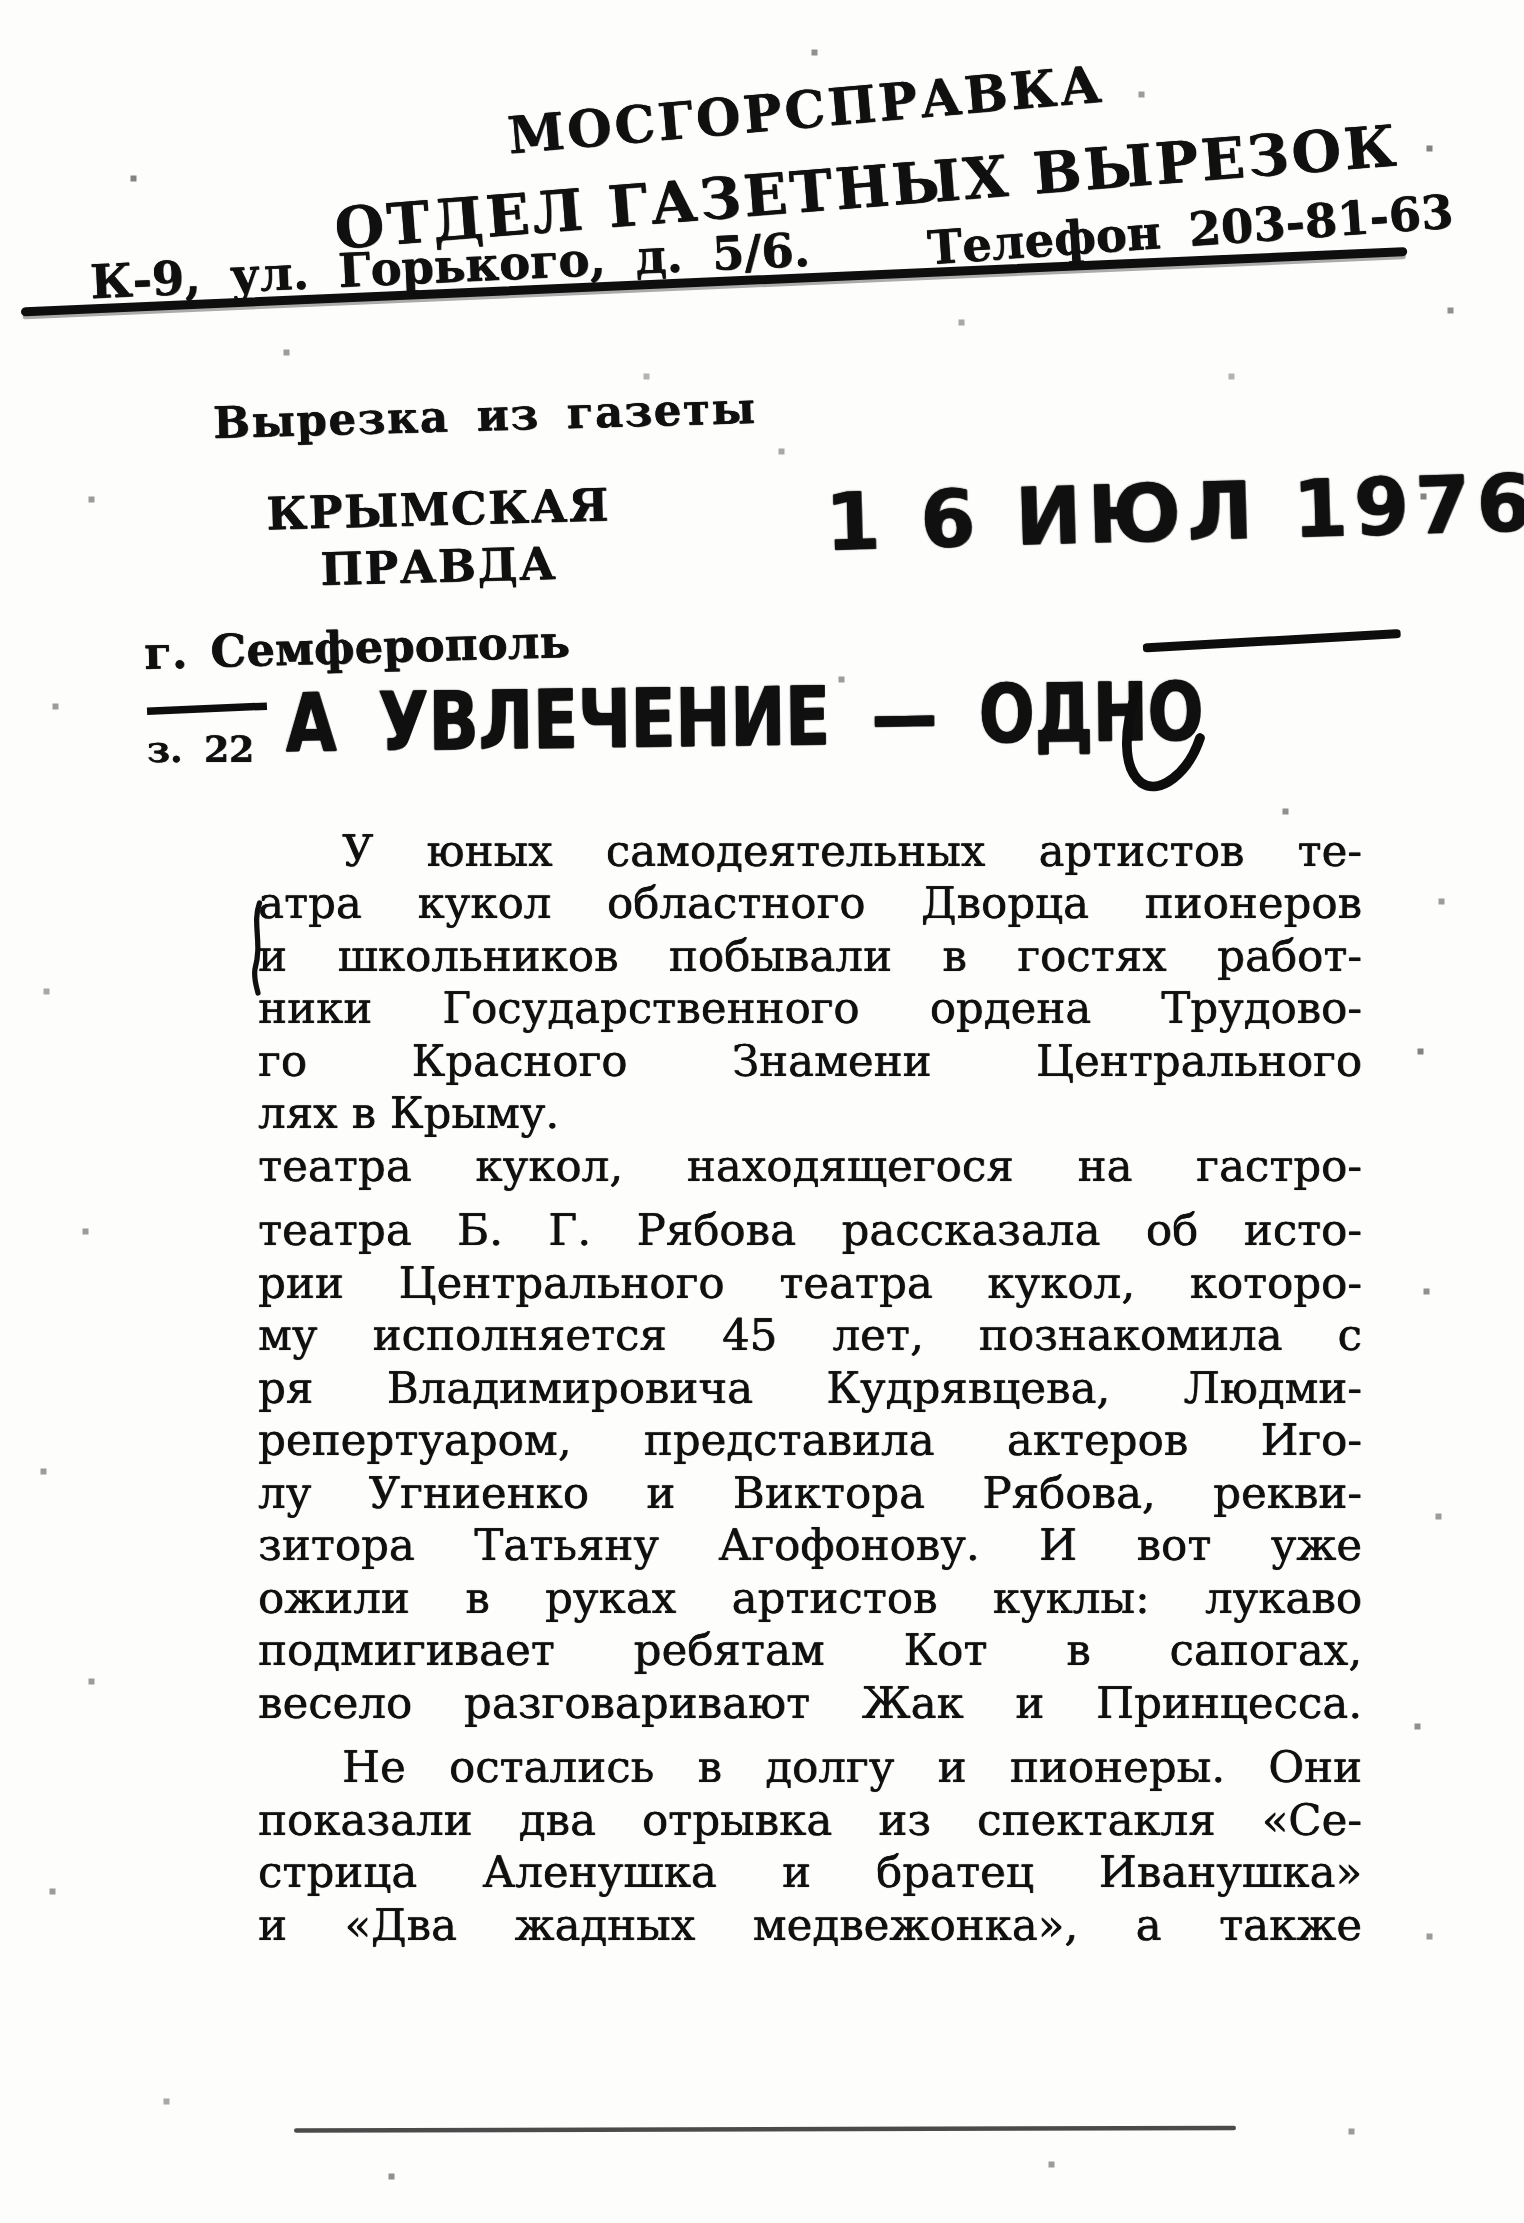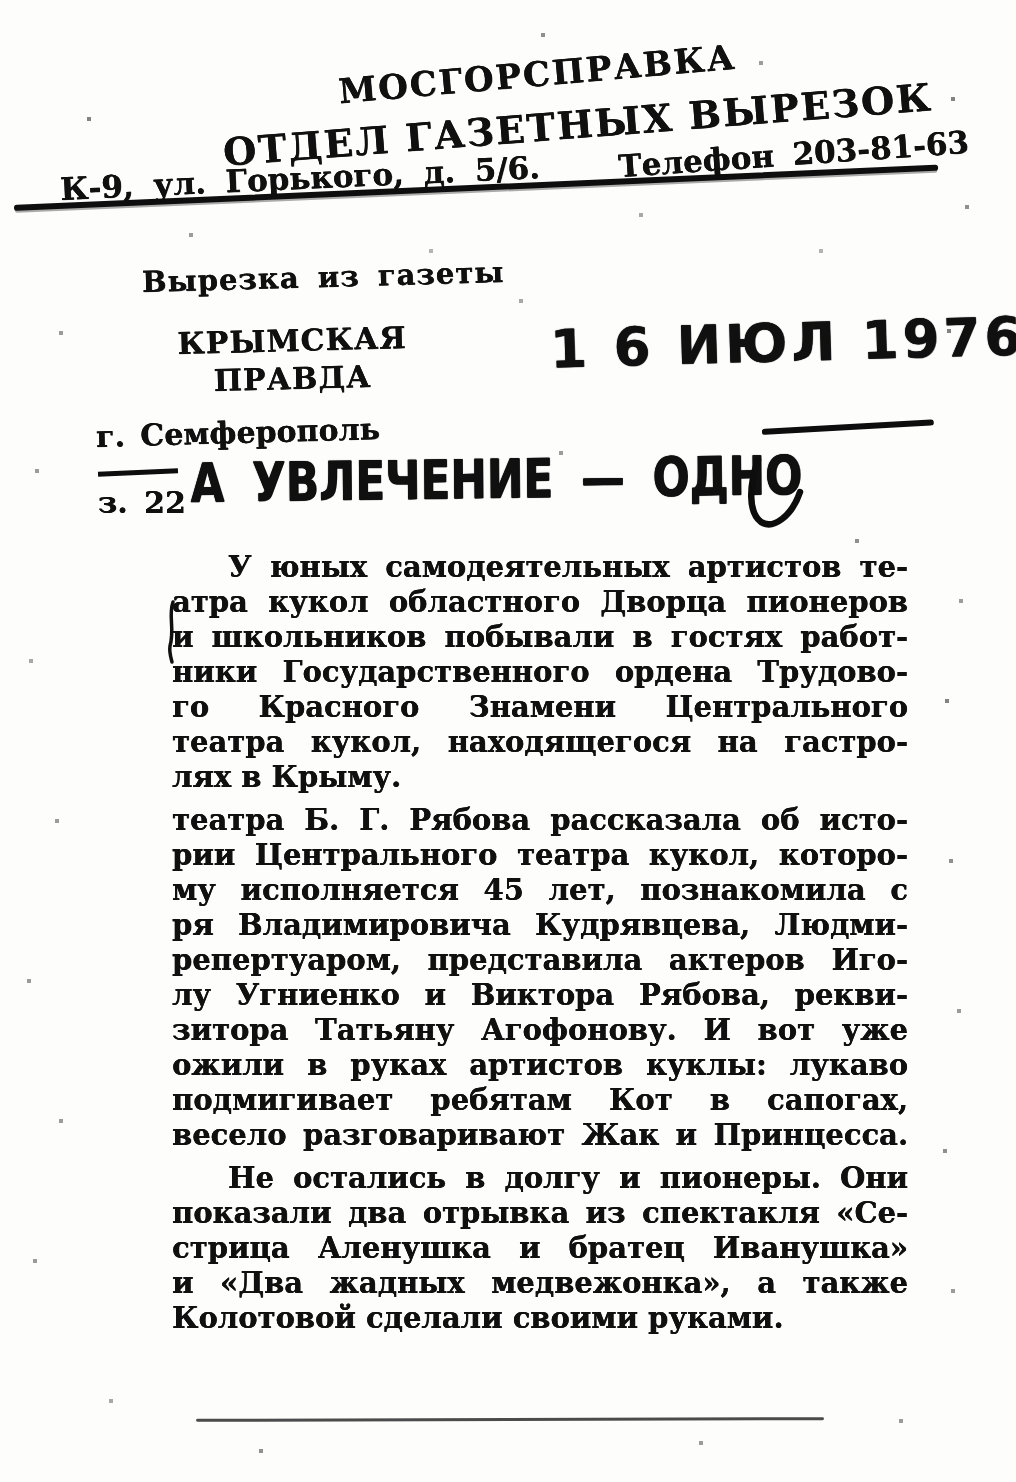--- a/index.html
+++ b/index.html
@@ -38,36 +38,36 @@
     font-family:"DejaVu Sans","Liberation Sans",sans-serif;
     letter-spacing:4px; transform:rotate(-1.6deg);
     text-shadow:0 0 1px #000, .6px .4px 0 rgba(0,0,0,.6); }
   .date-underline{ left:762px; top:429px; width:172px; height:6px;
     background:#0d0d0d; border-radius:3px/2px;
     transform:rotate(-3.2deg); transform-origin:left center; }
   .city{ left:96px; top:415px; font-size:30px; font-weight:bold;
     word-spacing:5px; transform:rotate(-1.6deg); }
   .issue-rule{ left:98px; top:470px; width:80px; height:5px;
     background:#0d0d0d; transform:rotate(-2.5deg); }
-  .issue{ left:98px; top:485px; font-size:30px; font-weight:bold;
+  .issue{ left:98px; top:485px; font-size:24px; font-weight:bold;
     word-spacing:6px; }
 
   
   .headline{ left:190px; top:452px; margin:0; font-size:52px; font-weight:bold;
     font-family:"DejaVu Sans","Liberation Sans",sans-serif;
     letter-spacing:0; word-spacing:15px;
     transform:scale(.84,1.04) rotate(-.6deg); transform-origin:left top;
     text-shadow:0 0 1px #000, 1px 0 0 rgba(0,0,0,.75), .5px .5px 0 rgba(0,0,0,.6); }
 
   
   .mark{ position:absolute; }
 
   
   .body{ position:absolute; left:172px; top:550px; width:736px;
-    font-size:29px; line-height:35px; font-weight:bold; }
+    font-size:29px; line-height:35px; font-weight:normal; }
   .para{ margin:0 0 8px 0; }
   .line{ text-align:justify; text-align-last:justify; }
   .line.first{ text-indent:56px; }
   .line.short{ text-align-last:left; }
 
   .bottom-rule{ left:196px; top:1418px; width:628px; height:3px;
     background:#2b2b2b; opacity:.85; border-radius:2px;
     transform:rotate(-.15deg); }
 
   
@@ -121,38 +121,37 @@
     <path d="M 11 4 C 6 18, 13 30, 8 48 C 7 54, 9 60, 10 64" fill="none" stroke="#101010" stroke-width="3.5" stroke-linecap="round"></path>
   </svg>
 
   <div class="body ink">
     <div class="para">
       <div class="line first">У юных самодеятельных артистов те-</div>
       <div class="line">атра кукол областного Дворца пионеров</div>
       <div class="line">и школьников побывали в гостях работ-</div>
       <div class="line">ники Государственного ордена Трудово-</div>
       <div class="line">го Красного Знамени Центрального</div>
+      <div class="line short">лях в Крыму.</div>
       <div class="line">театра кукол, находящегося на гастро-</div>
-      <div class="line short">лях в Крыму.</div>
     </div>
     <div class="para">
       <div class="line">театра Б. Г. Рябова рассказала об исто-</div>
       <div class="line">рии Центрального театра кукол, которо-</div>
       <div class="line">му исполняется 45 лет, познакомила с</div>
       <div class="line">ря Владимировича Кудрявцева, Людми-</div>
       <div class="line">репертуаром, представила актеров Иго-</div>
       <div class="line">лу Угниенко и Виктора Рябова, рекви-</div>
       <div class="line">зитора Татьяну Агофонову. И вот уже</div>
       <div class="line">ожили в руках артистов куклы: лукаво</div>
       <div class="line">подмигивает ребятам Кот в сапогах,</div>
       <div class="line">весело разговаривают Жак и Принцесса.</div>
     </div>
     <div class="para">
       <div class="line first">Не остались в долгу и пионеры. Они</div>
       <div class="line">показали два отрывка из спектакля «Се-</div>
       <div class="line">стрица Аленушка и братец Иванушка»</div>
       <div class="line">и «Два жадных медвежонка», а также</div>
-      <div class="line short">Колотовой сделали своими руками.</div>
     </div>
   </div>
 
   <div class="abs bottom-rule"></div>
 </div>
 
 </body></html>

